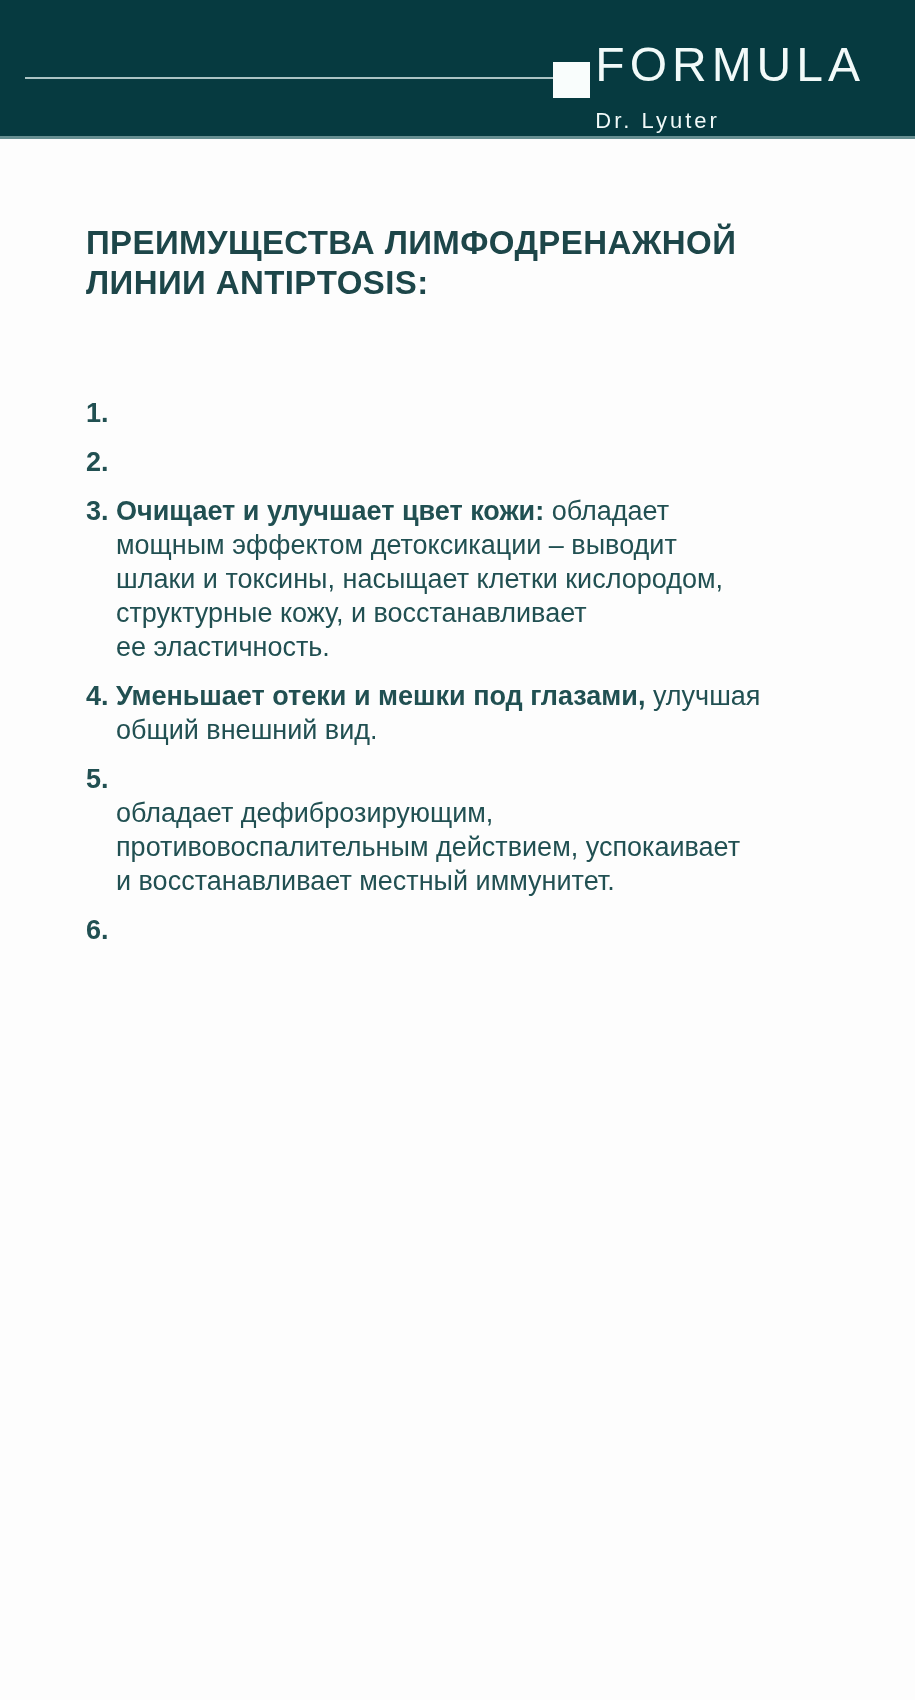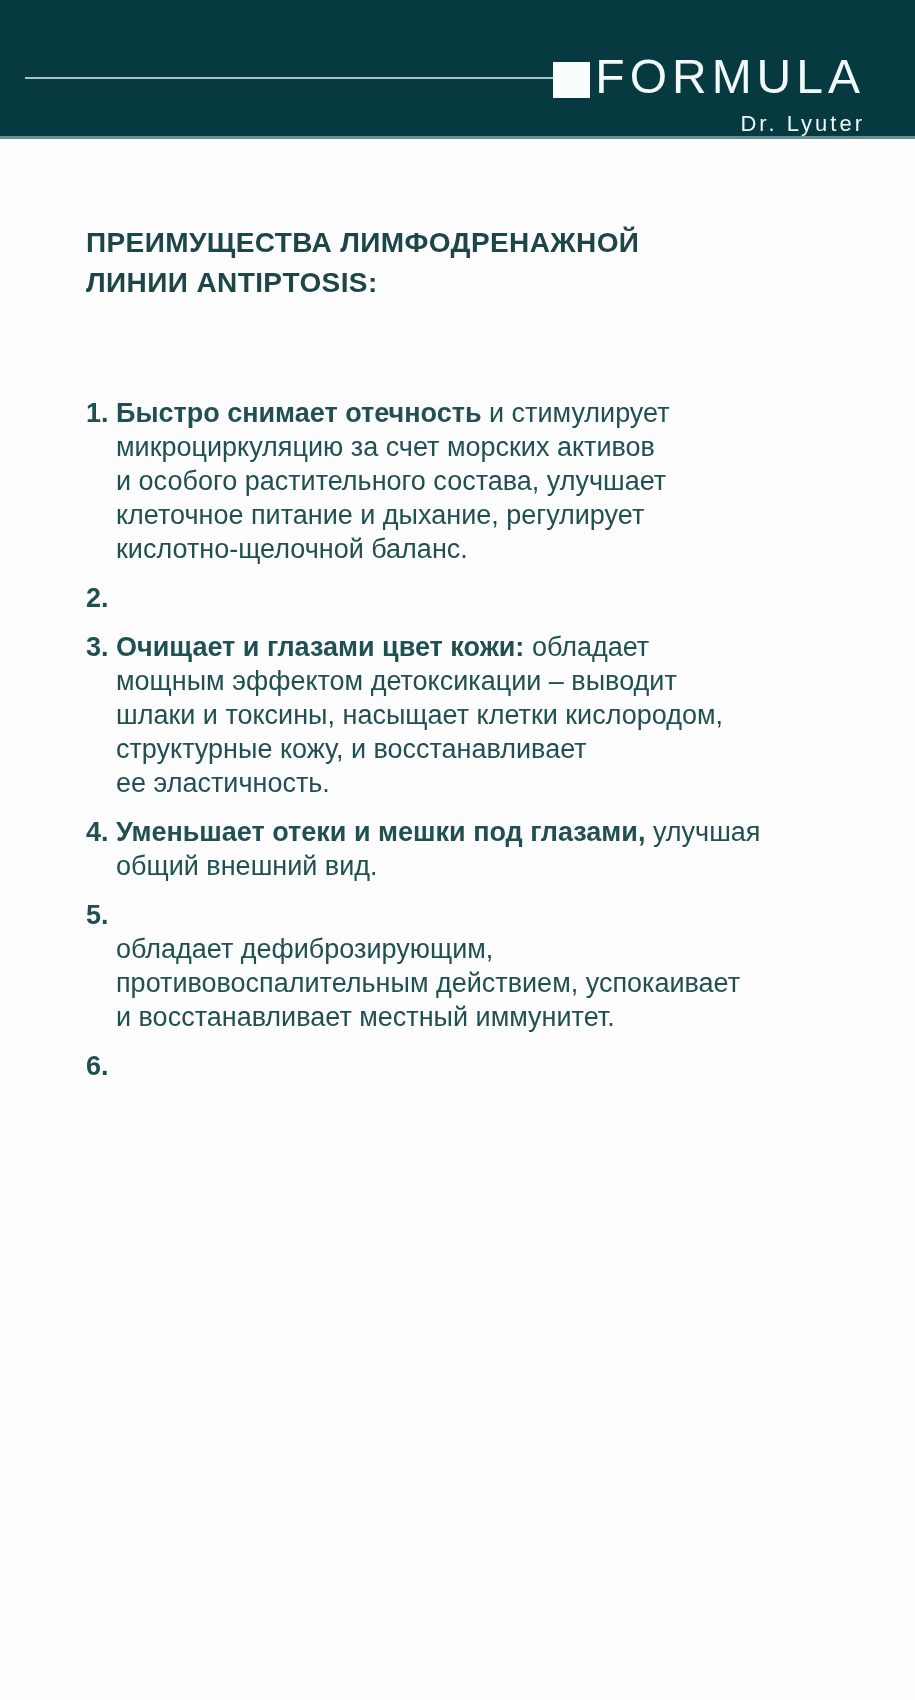--- a/index.html
+++ b/index.html
@@ -18,36 +18,36 @@
   }
   .hdr-rule{
     position:absolute;top:77px;left:25px;width:528px;height:2px;
     background:rgba(235,248,247,.72);
   }
   .hdr-square{
     position:absolute;top:62px;left:553px;width:37px;height:36px;
     background:#f9fdfc;
   }
   .brand{
-    position:absolute;top:53px;right:50px;text-align:right;color:#f2faf9;
+    position:absolute;top:41px;right:50px;text-align:left;color:#f2faf9;
   }
   .brand-name{
     font-size:48px;font-weight:300;line-height:1.0;
     letter-spacing:5px;white-space:nowrap;
   }
   .brand-sub{
-    font-size:22px;font-weight:400;letter-spacing:3px;margin-top:10px;
+    font-size:22px;font-weight:400;letter-spacing:3px;margin-top:19px;
     white-space:nowrap;
   }
 
   
   .content{padding-left:86px;}
   .title{
     margin:84px 0 0 0;
-    font-size:28px;line-height:40px;font-weight:700;
+    font-size:33px;line-height:40px;font-weight:700;
     letter-spacing:.4px;
     color:#1d4649;
     white-space:pre-line;
   }
   .list{margin-top:93px;}
   .item{
     display:flex;align-items:flex-start;
     margin-bottom:15px;
     font-size:27px;line-height:34px;
     color:#215052;
@@ -69,32 +69,27 @@
       <div class="brand-sub">Dr. Lyuter</div>
     </div>
   </header>
 
   <main class="content">
     <h1 class="title" style="color: rgb(29, 70, 73);">ПРЕИМУЩЕСТВА ЛИМФОДРЕНАЖНОЙ
 ЛИНИИ ANTIPTOSIS:</h1>
     <div class="list">
         <div class="item" style="color: rgb(33, 80, 82);">
           <span class="num">1.</span>
-          <span class="ibody"><span class="b">Быстро снимает отечность</span><span> и стимулирует
-микроциркуляцию за счет морских активов
-и особого растительного состава, улучшает
-клеточное питание и дыхание, регулирует
-кислотно-щелочной баланс.</span></span>
         </div>
         <div class="item" style="color: rgb(33, 80, 82);">
           <span class="num">2.</span>
         </div>
         <div class="item" style="color: rgb(33, 80, 82);">
           <span class="num">3.</span>
-          <span class="ibody"><span class="b">Очищает и глазами цвет кожи:</span><span> обладает
+          <span class="ibody"><span class="b">Очищает и улучшает цвет кожи:</span><span> обладает
 мощным эффектом детоксикации – выводит
 шлаки и токсины, насыщает клетки кислородом,
 структурные кожу, и восстанавливает
 ее эластичность.</span></span>
         </div>
         <div class="item" style="color: rgb(33, 80, 82);">
           <span class="num">4.</span>
           <span class="ibody"><span class="b">Уменьшает отеки и мешки под глазами,</span><span> улучшая
 общий внешний вид.</span></span>
         </div>

